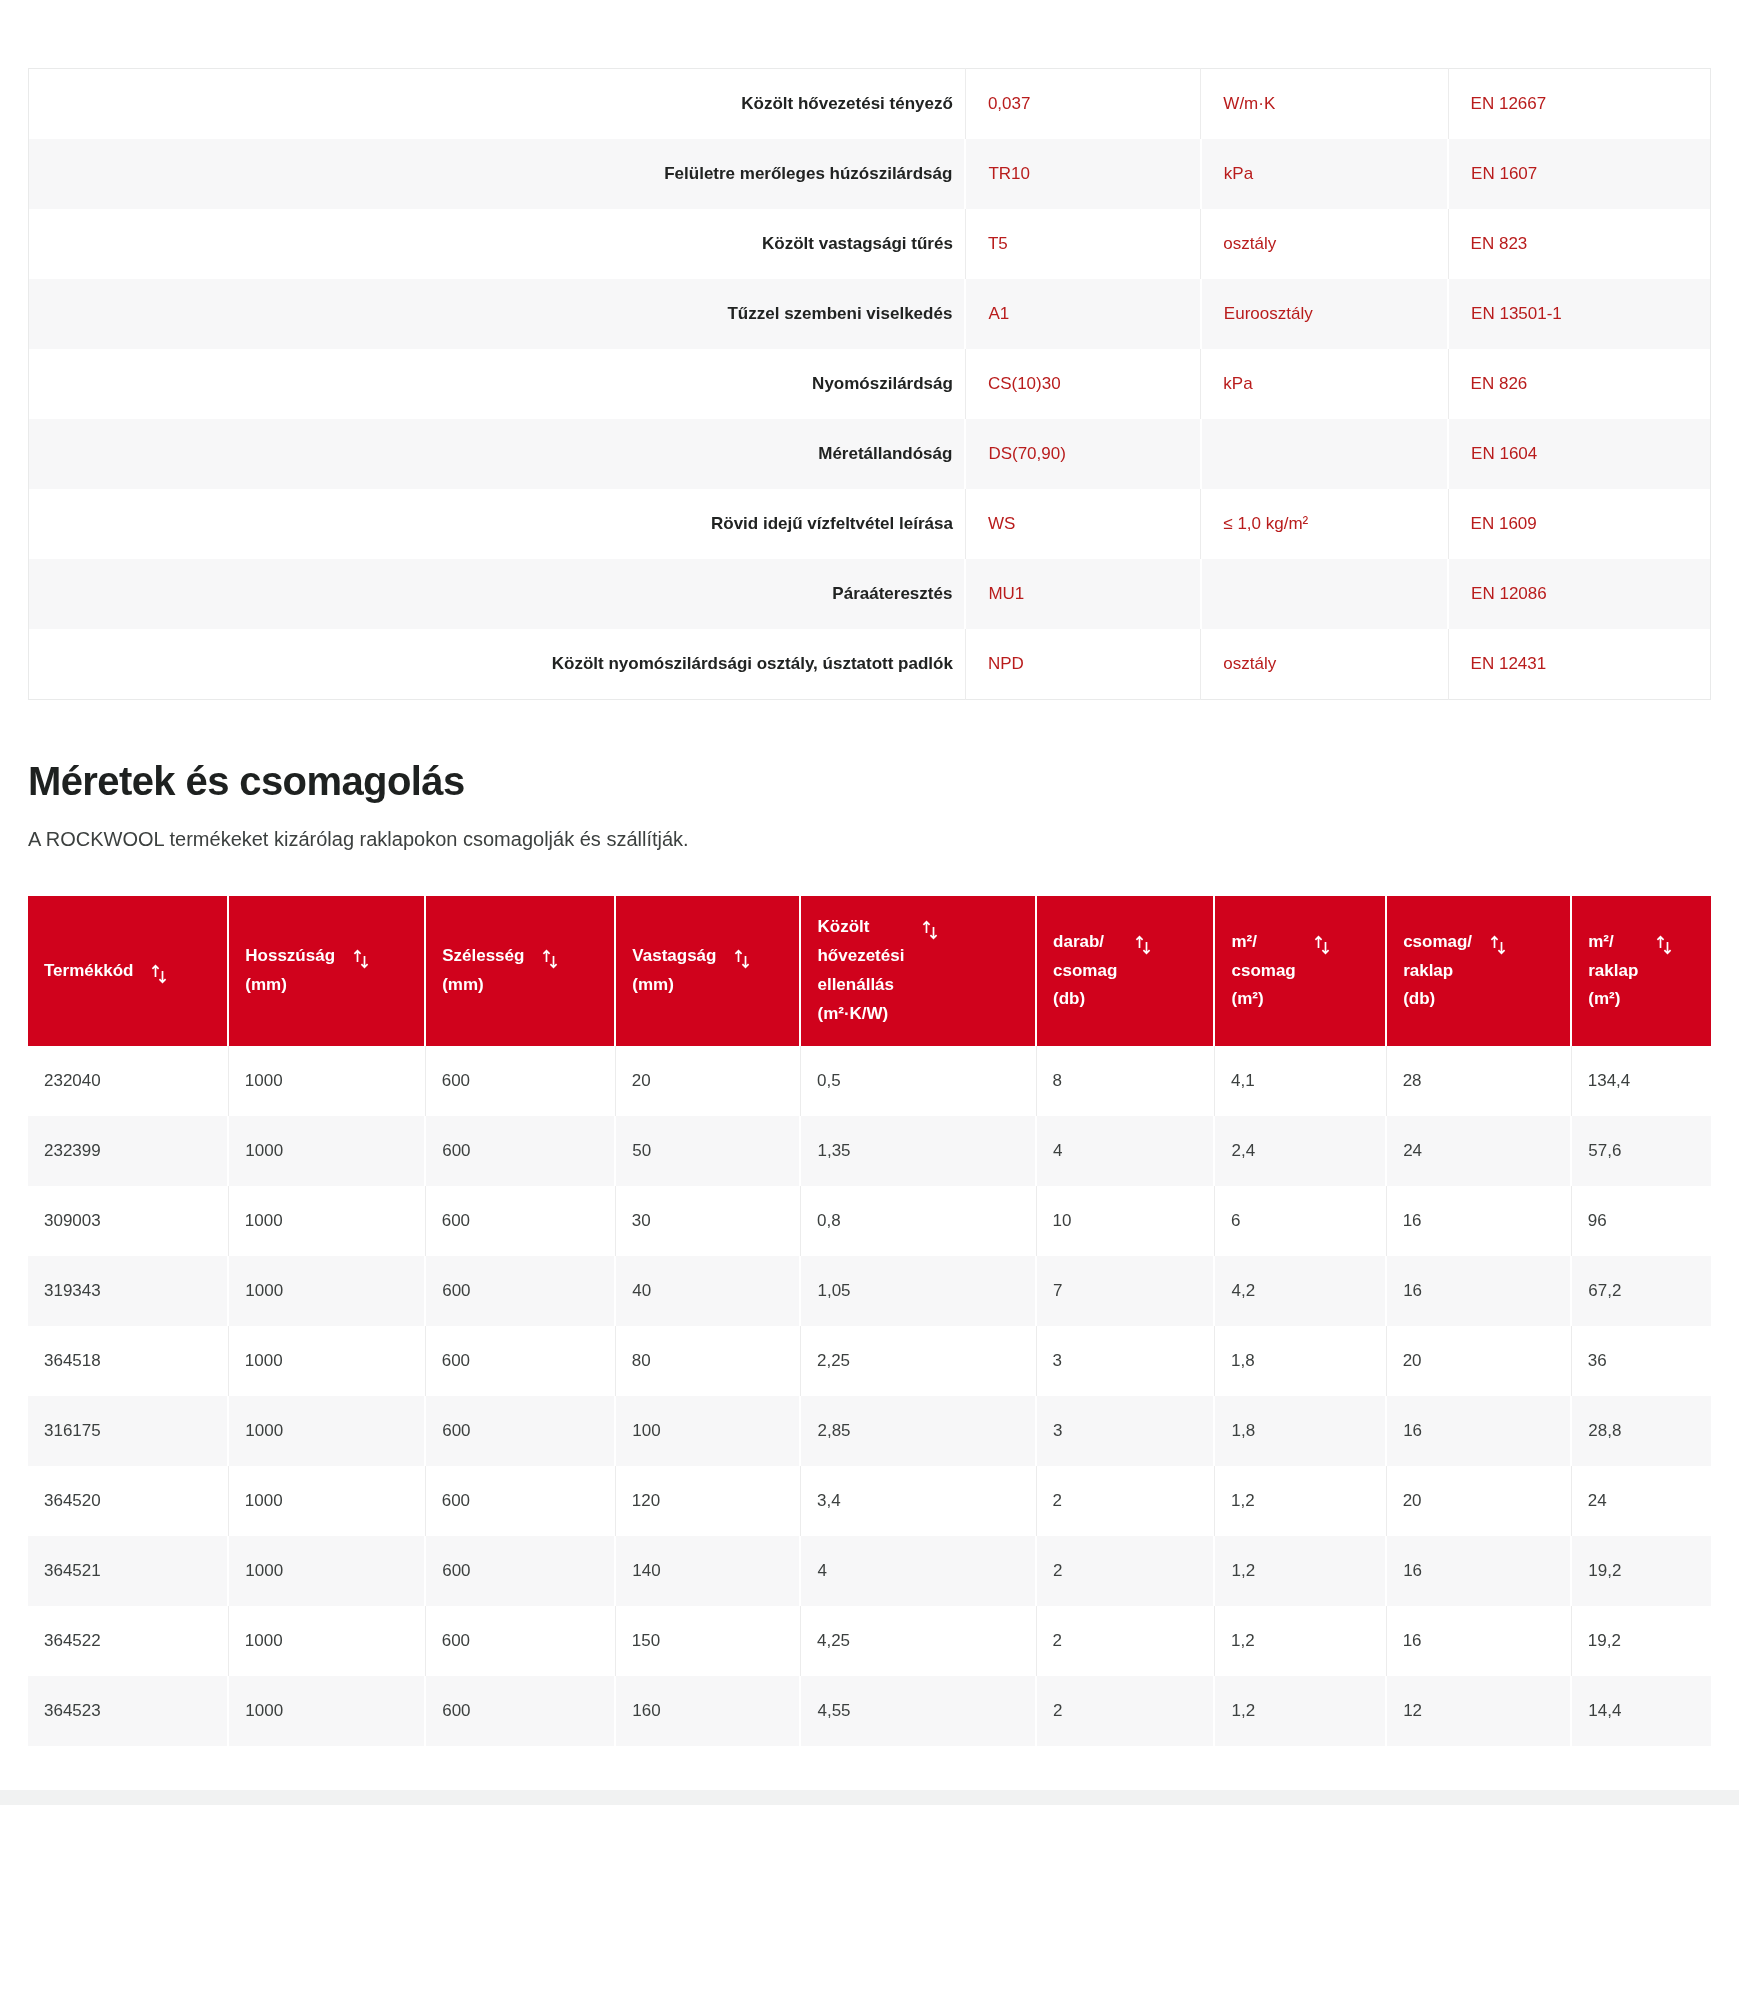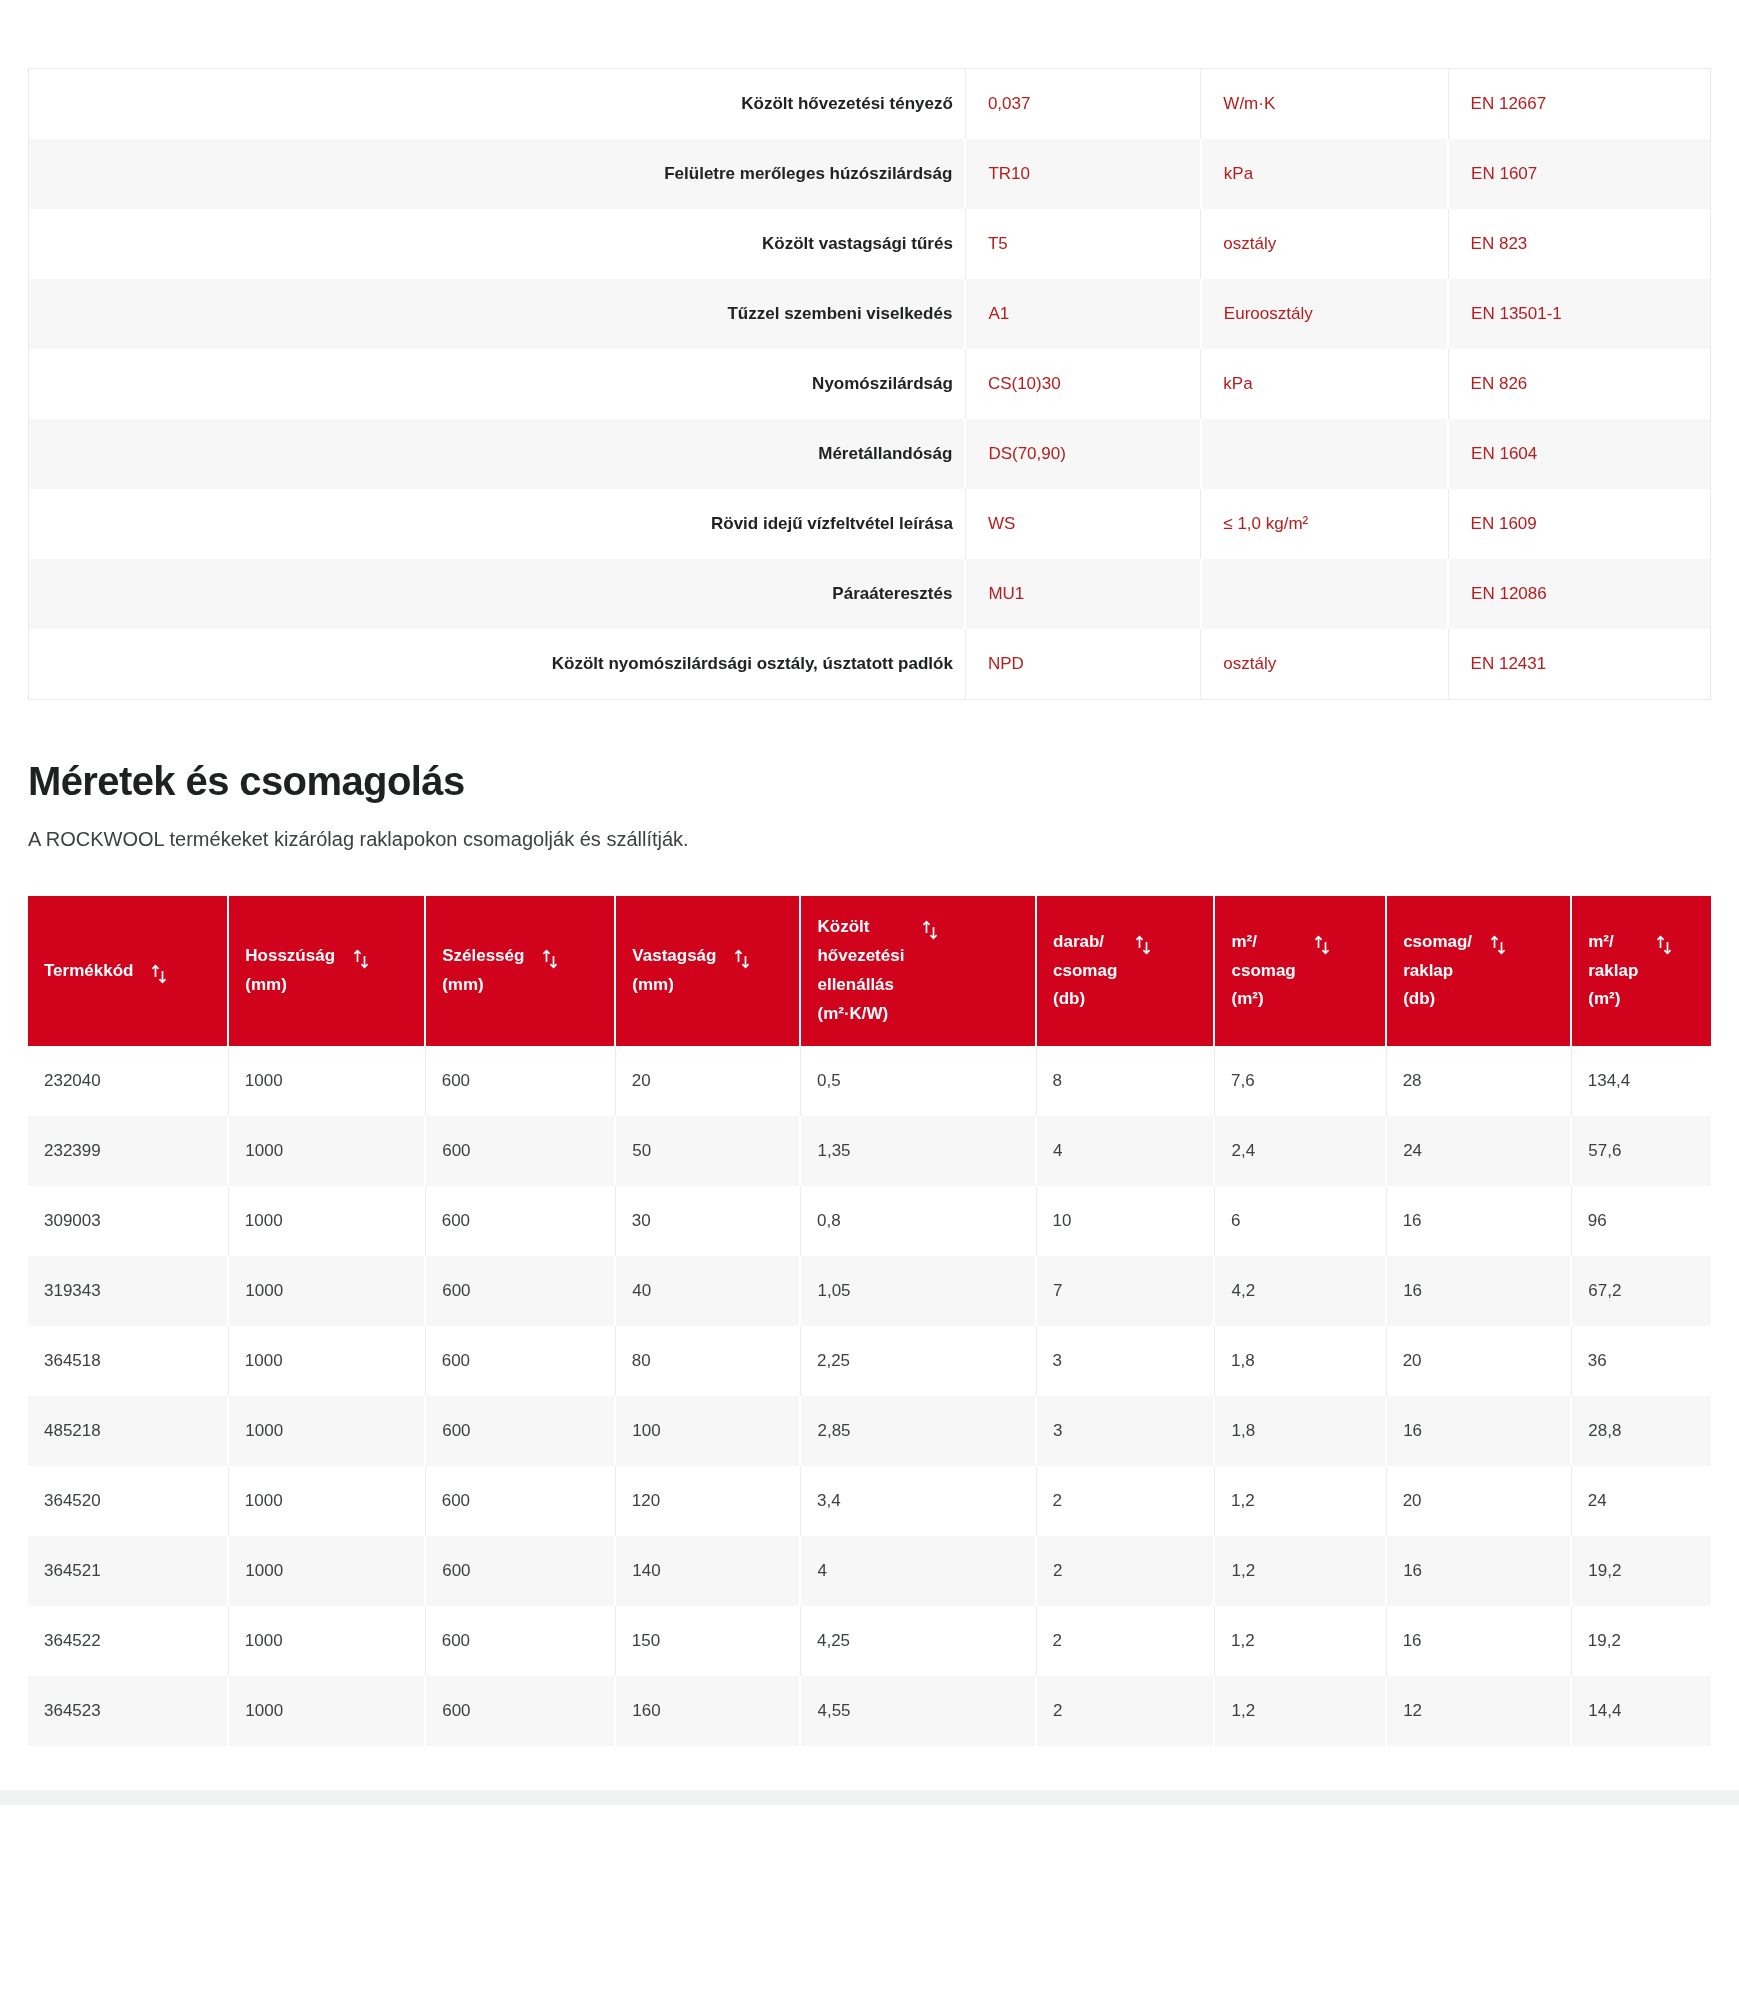--- a/index.html
+++ b/index.html
@@ -301,21 +301,21 @@
           </tr>
         </thead>
       <tbody id="size-tbody">
           <tr>
             <td>232040</td>
             <td>1000</td>
             <td>600</td>
             <td>20</td>
             <td>0,5</td>
             <td>8</td>
-            <td>7,6</td>
+            <td>4,1</td>
             <td>28</td>
             <td>134,4</td>
           </tr>
           <tr>
             <td>232399</td>
             <td>1000</td>
             <td>600</td>
             <td>50</td>
             <td>1,35</td>
             <td>4</td>
@@ -350,21 +350,21 @@
             <td>1000</td>
             <td>600</td>
             <td>80</td>
             <td>2,25</td>
             <td>3</td>
             <td>1,8</td>
             <td>20</td>
             <td>36</td>
           </tr>
           <tr>
-            <td>485218</td>
+            <td>316175</td>
             <td>1000</td>
             <td>600</td>
             <td>100</td>
             <td>2,85</td>
             <td>3</td>
             <td>1,8</td>
             <td>16</td>
             <td>28,8</td>
           </tr>
           <tr>

